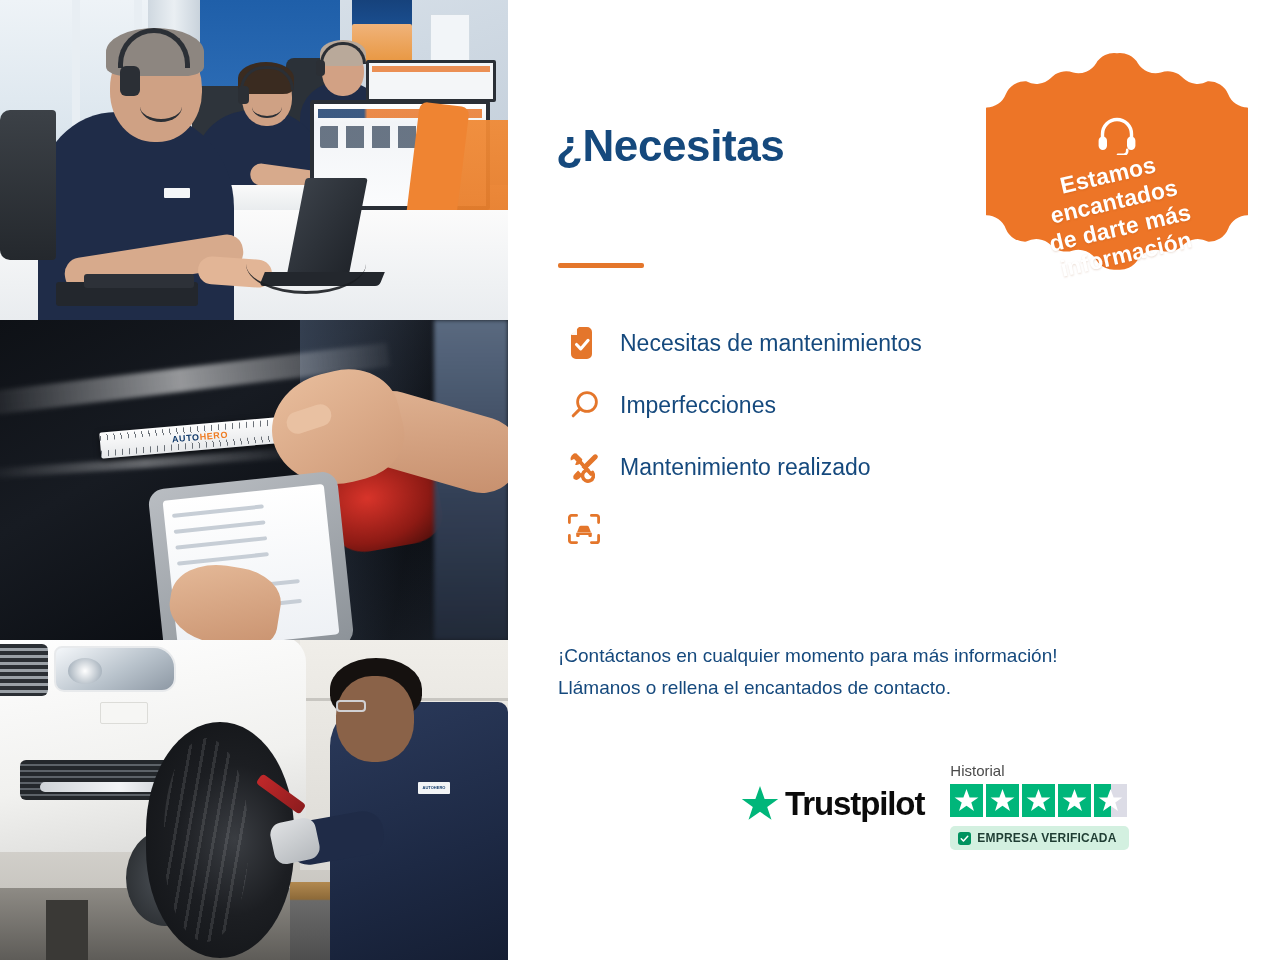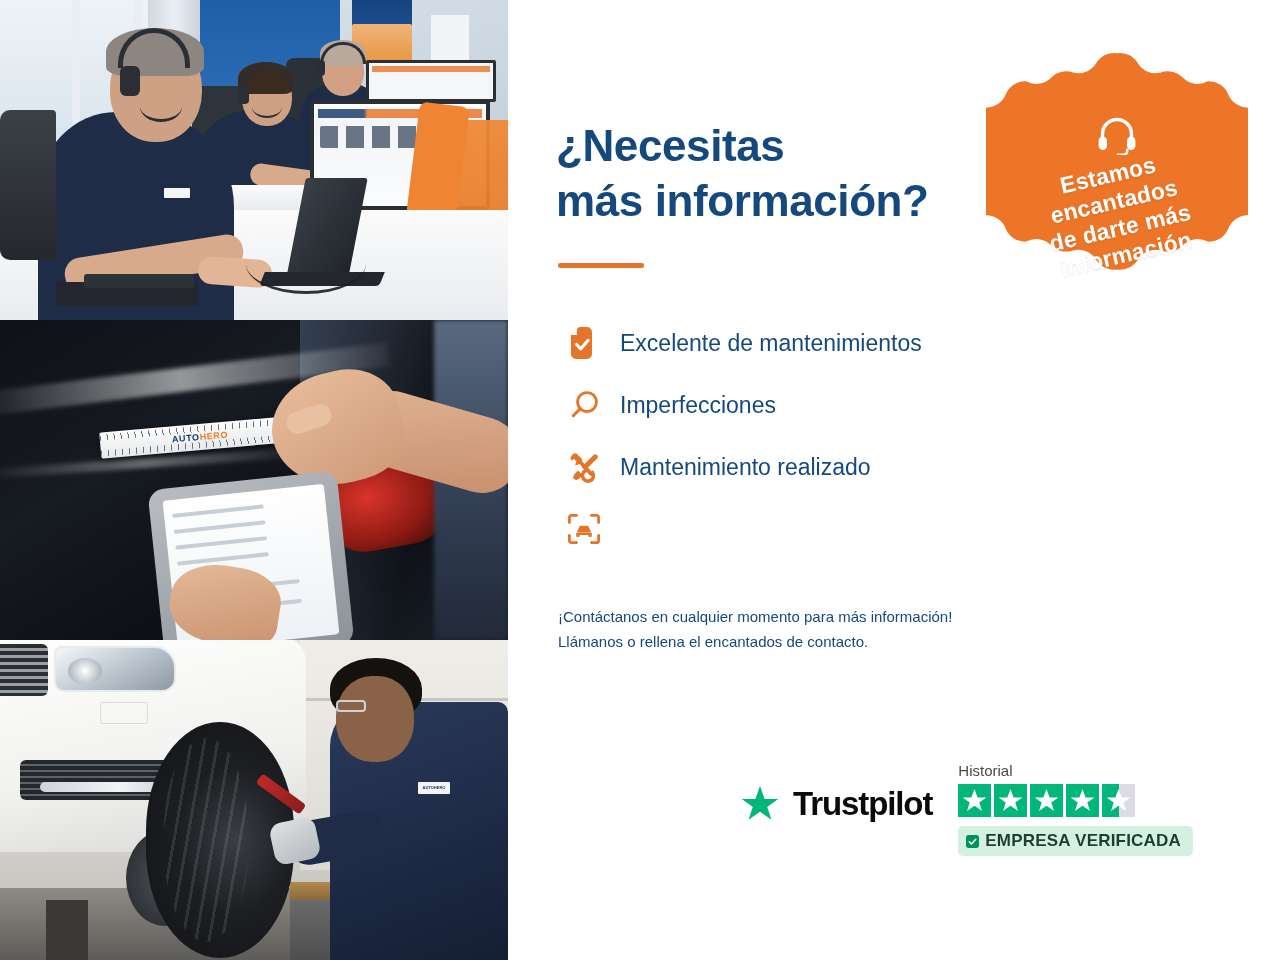--- a/index.html
+++ b/index.html
@@ -359,45 +359,45 @@
   .feature {
     display: flex; align-items: center; height: 62px;
   }
   .feature .ico {
     width: 52px; flex: 0 0 52px; display: flex; align-items: center; justify-content: center;
   }
   .feature .ftxt {
     font-size: 23px; color: #15497d; font-weight: 400; padding-left: 10px;
   }
   .body-copy {
-    position: absolute; left: 50px; top: 604px; width: 680px;
-    font-size: 15px; line-height: 1.68; color: #15497d;
+    position: absolute; left: 50px; top: 640px; width: 680px;
+    font-size: 19px; line-height: 1.68; color: #15497d;
   }
 
   
   .trust {
     position: absolute; left: 232px; top: 762px;
     display: flex; align-items: flex-start; gap: 26px;
   }
   .tp-logo { display: flex; align-items: center; gap: 5px; margin-top: 22px; }
-  .tp-name { font-size: 33px; font-weight: 700; color: #0b0b0b; letter-spacing: -1.1px; margin-left: 8px; }
+  .tp-name { font-size: 33px; font-weight: 700; color: #0b0b0b; letter-spacing: -1.1px; }
   .tp-right { display: flex; flex-direction: column; align-items: flex-start; }
   .tp-excelente { font-size: 15px; color: #4a4a4a; margin-bottom: 5px; }
   .stars { display: flex; gap: 3px; }
   .star-box { width: 33px; height: 33px; background: #00b67a; position: relative; overflow: hidden; }
   .star-box.half { background: #dcdce6; }
   .star-box.half::before {
     content: ""; position: absolute; left: 0; top: 0; width: 52%; height: 100%; background: #00b67a;
   }
   .star-box svg { position: absolute; left: 3px; top: 3px; }
   .verified {
     margin-top: 9px; display: inline-flex; align-items: center; gap: 6px;
     background: #d3f0e0; border-radius: 5px; padding: 5px 12px 5px 8px;
   }
-  .verified .vtxt { font-size: 17px; font-weight: 700; color: #1f3d33; letter-spacing: .2px; }
+  .verified .vtxt { font-size: 12px; font-weight: 700; color: #1f3d33; letter-spacing: .2px; }
 
   
   .badge {
     position: absolute; left: 986px; top: 48px; width: 262px; height: 262px;
   }
   .badge .inner {
     position: absolute; inset: 0;
     display: flex; flex-direction: column; align-items: center; justify-content: center;
   }
   .badge .bhead { margin-top: 26px; margin-bottom: 2px; }
@@ -531,36 +531,35 @@
       <div class="w-arm"></div>
       <div class="tool"></div>
       <div class="glove"></div>
     </div>
   </div>
 
   <div class="content">
 
     <h1 class="headline">
       <span>¿Necesitas</span><br>
-      <span>más información?</span>
     </h1>
 
     <div class="rule"></div>
 
     <div class="features">
 
       <div class="feature">
         <span class="ico">
           <svg width="30" height="34" viewBox="0 0 30 34">
             <path d="M7 1 h11 a5 5 0 0 1 5 5 v22 a5 5 0 0 1 -5 5 H7 a5 5 0 0 1 -5 -5 V9 l8 -8 z" fill="#e4762b"></path>
             <path d="M2 9 h6 a0 0 0 0 0 0 0 V1 z" fill="#ffffff" opacity=".95"></path>
             <path d="M7.5 18.5 l4.2 4.4 l7.4 -8.6" fill="none" stroke="#ffffff" stroke-width="3.1" stroke-linecap="round" stroke-linejoin="round"></path>
           </svg>
         </span>
-        <span class="ftxt">Excelente de mantenimientos</span>
+        <span class="ftxt">Necesitas de mantenimientos</span>
       </div>
 
       <div class="feature">
         <span class="ico">
           <svg width="32" height="32" viewBox="0 0 32 32">
             <circle cx="19" cy="13" r="9.4" fill="none" stroke="#e4762b" stroke-width="2.8"></circle>
             <path d="M12.3 19.6 L5.2 26.8" fill="none" stroke="#e4762b" stroke-width="3" stroke-linecap="round"></path>
           </svg>
         </span>
         <span class="ftxt">Imperfecciones</span>

